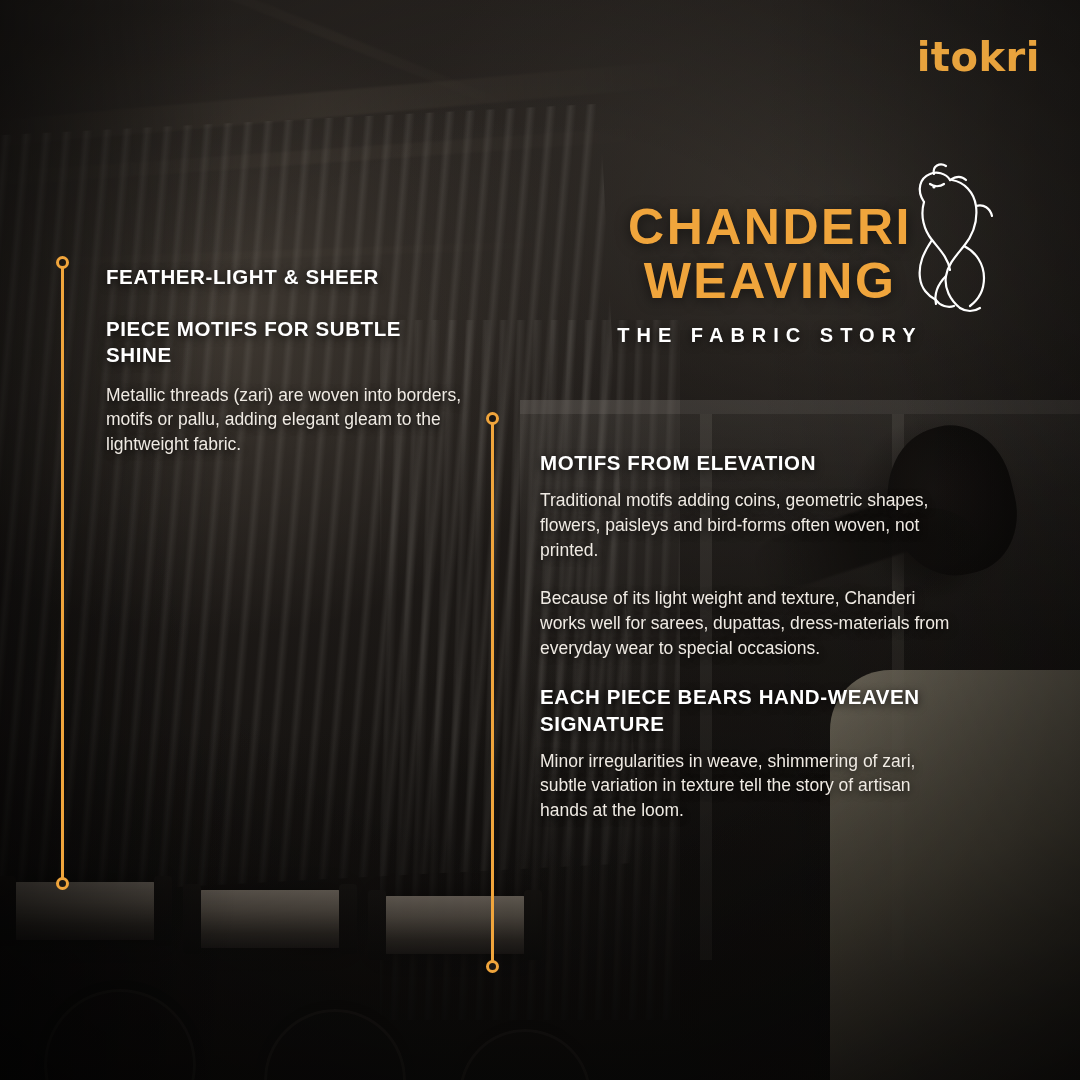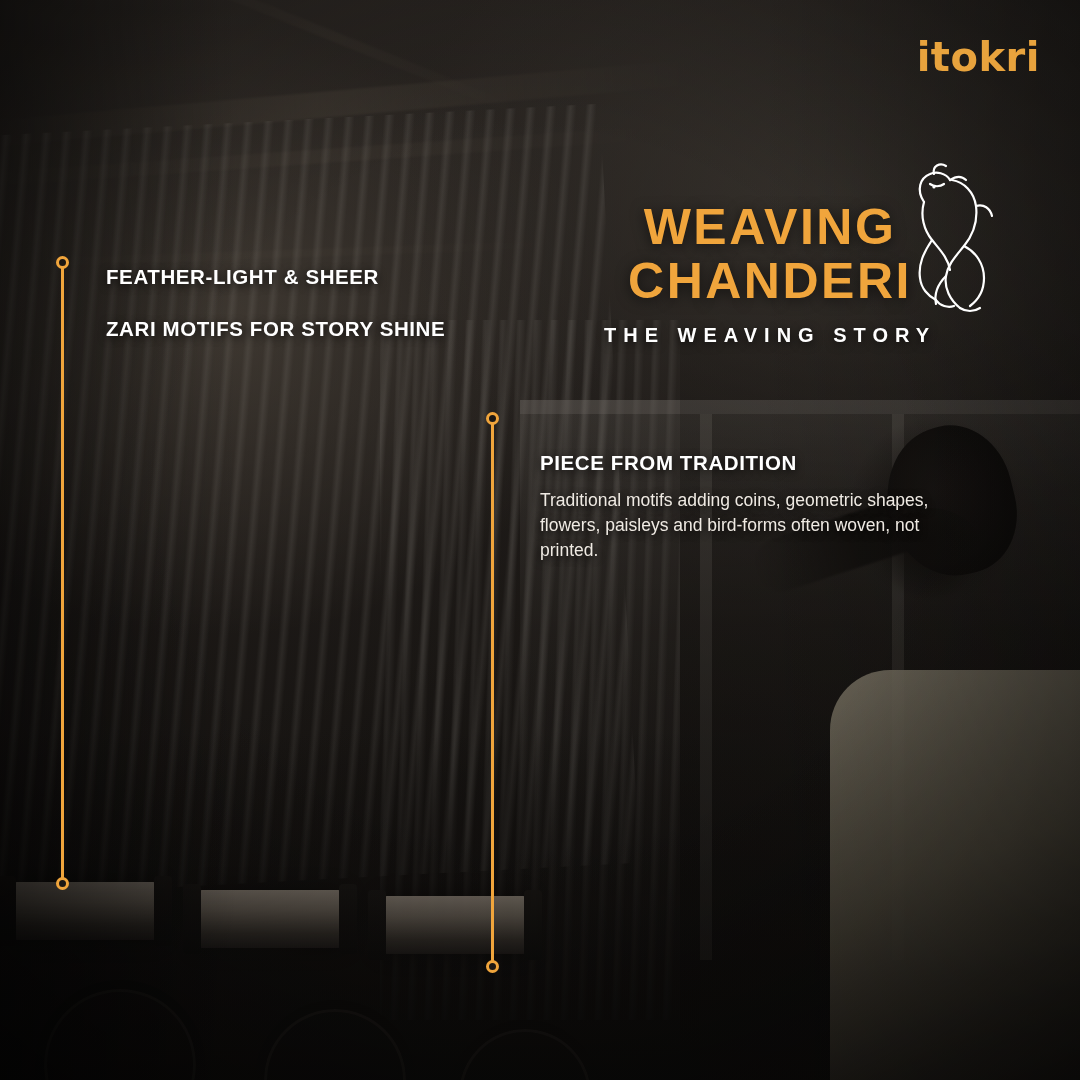--- a/index.html
+++ b/index.html
@@ -297,49 +297,55 @@
         <path d="M46 140 C50 146 58 148 64 146"></path>
         <path d="M40 24 C44 27 50 27 54 24"></path>
         <circle cx="44" cy="27" r="1.6" fill="#ffffff" stroke="none"></circle>
         <path d="M60 20 C66 16 72 16 76 20"></path>
         <path d="M86 46 C94 44 100 48 102 56"></path>
       </g>
     </svg>
 
     <div class="title-block">
       <div class="title">
+        <div>CHANDERI</div>
         <div>WEAVING</div>
-        <div>CHANDERI</div>
-      </div>
-      <div class="subtitle">THE WEAVING STORY</div>
+      </div>
+      <div class="subtitle">THE FABRIC STORY</div>
     </div>
 
     <div class="timeline tl-left">
       <div class="node top"></div>
       <div class="node bottom"></div>
     </div>
     <div class="timeline tl-mid">
       <div class="node top"></div>
       <div class="node bottom"></div>
     </div>
 
     <div class="col col-left">
       <div class="item">
         <h3>FEATHER-LIGHT &amp; SHEER</h3>
       </div>
       <div class="item">
       </div>
       <div class="item">
-        <h3>ZARI MOTIFS FOR STORY SHINE</h3>
+        <h3>PIECE MOTIFS FOR SUBTLE SHINE</h3>
+        <p>Metallic threads (zari) are woven into borders, motifs or pallu, adding elegant gleam to the lightweight fabric.</p>
       </div>
     </div>
 
     <div class="col col-right">
       <div class="item">
-        <h3>PIECE FROM TRADITION</h3>
+        <h3>MOTIFS FROM ELEVATION</h3>
         <p>Traditional motifs adding coins, geometric shapes, flowers, paisleys and bird-forms often woven, not printed.</p>
       </div>
       <div class="item">
+        <p>Because of its light weight and texture, Chanderi works well for sarees, dupattas, dress-materials from everyday wear to special occasions.</p>
+      </div>
+      <div class="item">
+        <h3>EACH PIECE BEARS HAND-WEAVEN SIGNATURE</h3>
+        <p>Minor irregularities in weave, shimmering of zari, subtle variation in texture tell the story of artisan hands at the loom.</p>
       </div>
     </div>
 
   </div>
 </div>
 
 </body></html>

